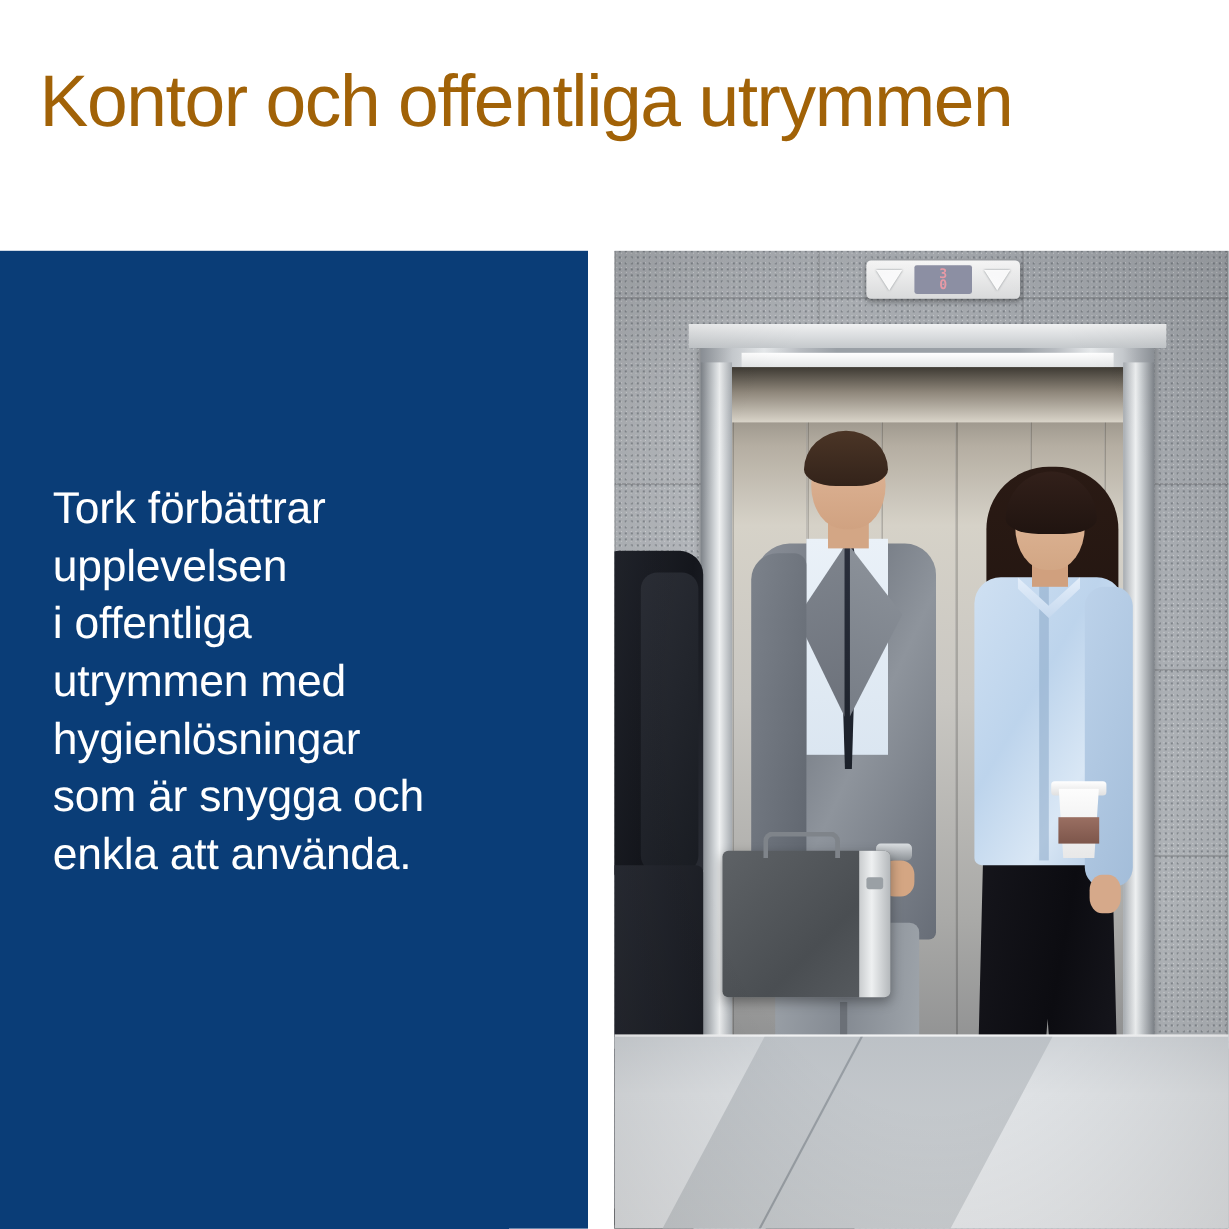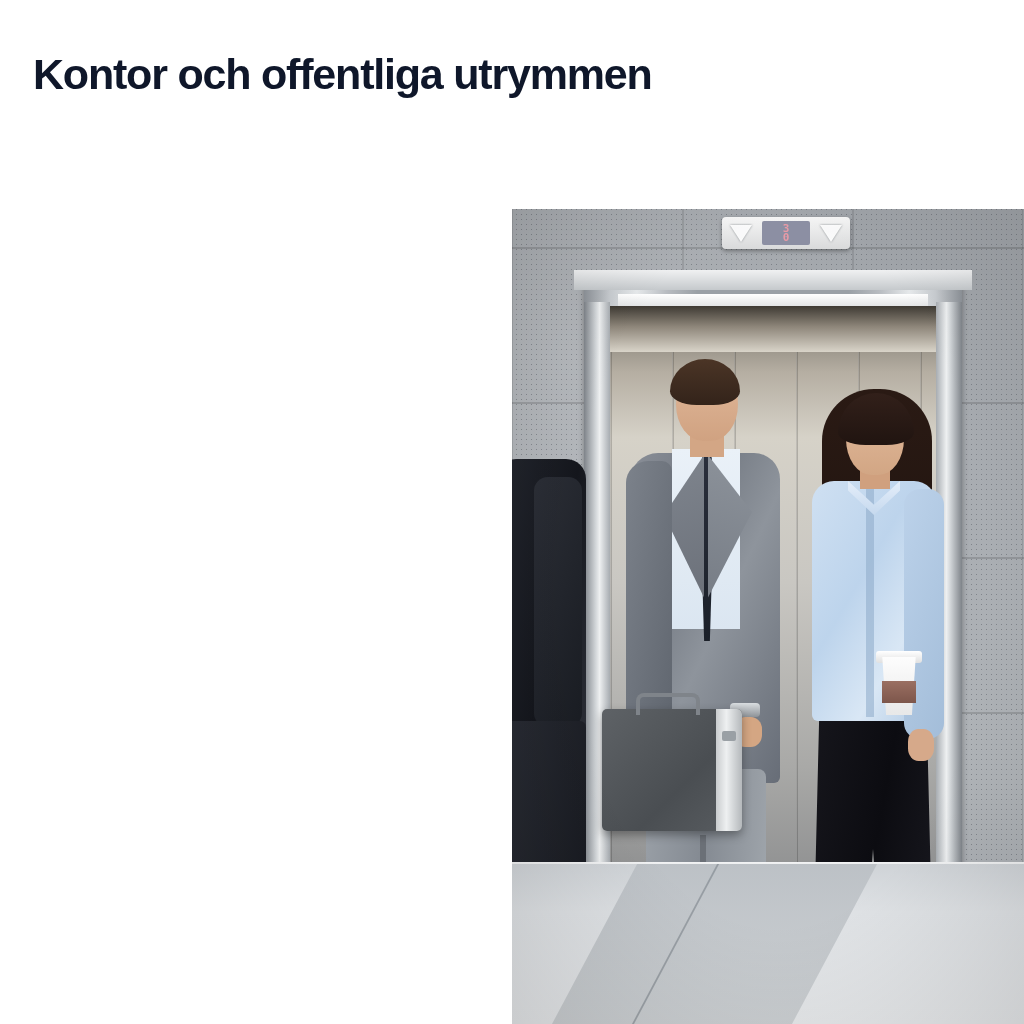--- a/index.html
+++ b/index.html
@@ -10,25 +10,25 @@
     overflow:hidden;
     position:relative;
   }
   #page{position:relative;width:1024px;height:1024px;background:#fff;}
 
   
   .page-title{
     position:absolute;
     left:33px; top:52px;
     width:980px;
-    font-size:43px;
-    font-weight:bold;
+    font-size:61px;
+    font-weight:normal;
     letter-spacing:-1.2px;
     line-height:1.05;
-    color:#0f172a;
+    color:#a16207;
     white-space:nowrap;
   }
 
   
   .blue-panel{
     position:absolute;
     left:0px; top:209px;
     width:490px; height:815px;
     background:#0a3d77;
   }
@@ -207,20 +207,29 @@
   
   .photo-vignette{position:absolute;inset:0;background:radial-gradient(ellipse at 52% 45%, rgba(0,0,0,0) 55%, rgba(0,0,0,.12) 100%);pointer-events:none;}
 </style>
 </head>
 <body>
 
 <div id="page">
 
   <div class="page-title">Kontor och offentliga utrymmen</div>
 
+  <div class="blue-panel">
+    <div class="panel-copy">Tork förbättrar
+upplevelsen
+i offentliga
+utrymmen med
+hygienlösningar
+som är snygga och
+enkla att använda.</div>
+  </div>
 
   <div class="photo">
 
     <div class="wall"></div>
 
     <div class="elev-frame">
       <div class="lintel"></div>
       <div class="elev-cab">
         <div class="cab-light-strip"></div>
         <div class="cab-ceiling-glow"></div>

